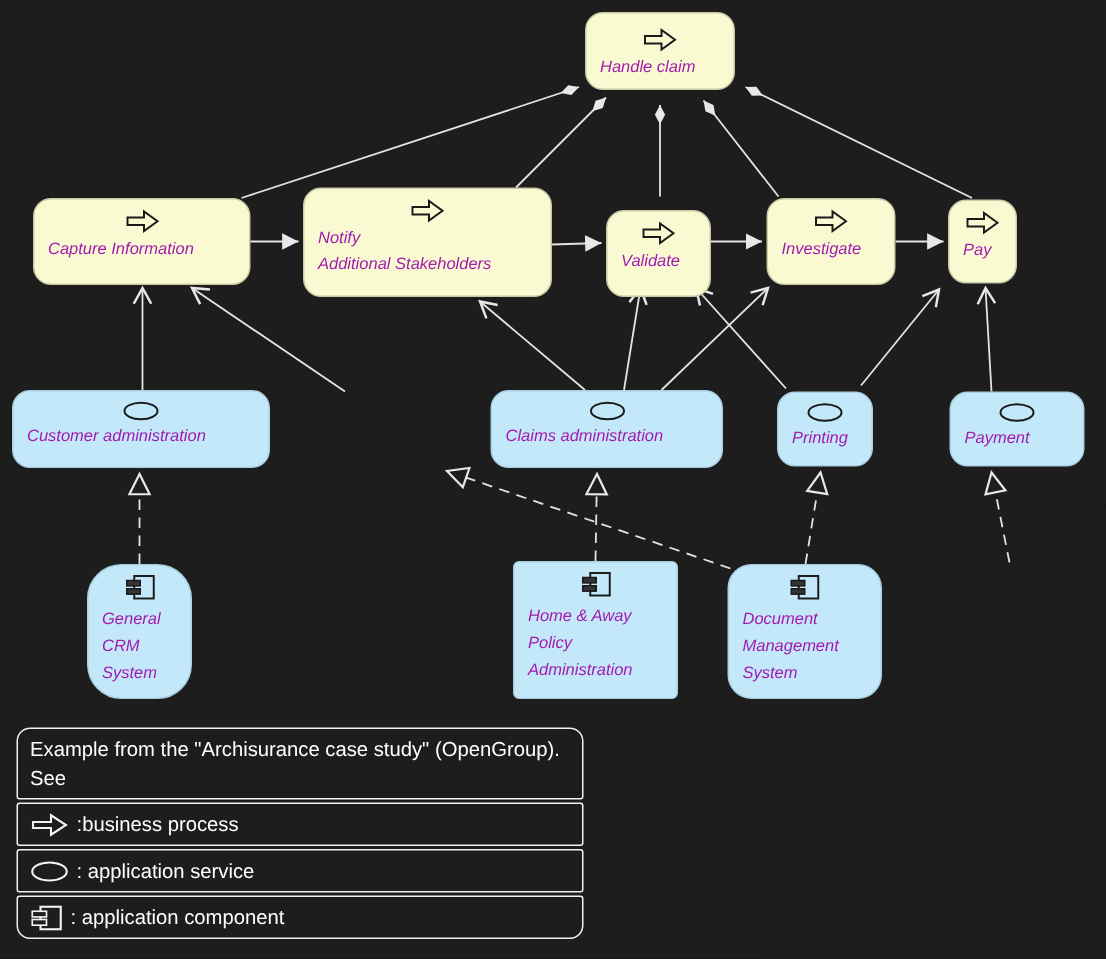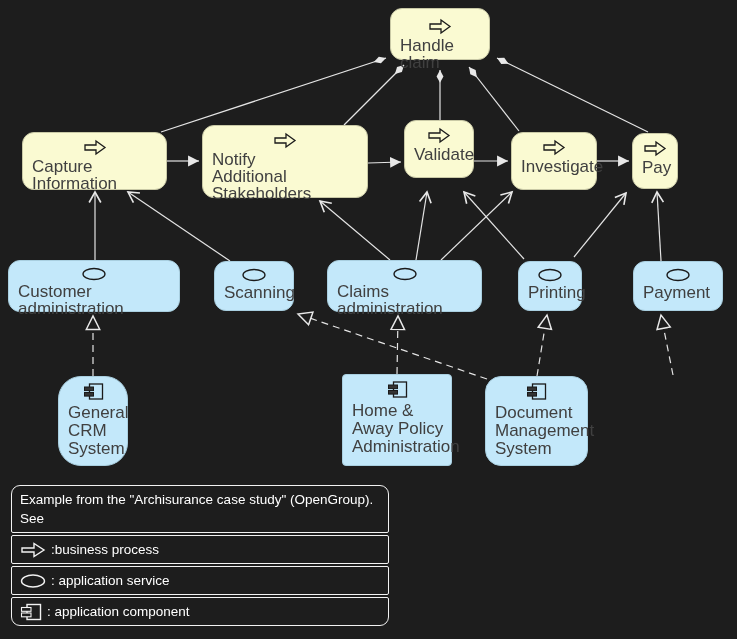--- a/index.html
+++ b/index.html
@@ -4,30 +4,30 @@
 <style>
   html,body{margin:0;padding:0;background:#161616;}
   .stage{position:relative;width:737px;height:639px;background:#1d1d1d;overflow:hidden;
          font-family:"Liberation Sans",sans-serif;}
   .wires{position:absolute;left:0;top:0;}
   .node{position:absolute;display:flex;flex-direction:column;align-items:center;box-sizing:border-box;}
   .process{background:#FAFAD2;border:1px solid #c9c9a6;border-radius:12px;}
   .app{background:#C3E8FA;border:1px solid #a9cfe0;border-radius:12px;}
   .component{background:#C3E8FA;border:1px solid #a9cfe0;border-radius:4px;}
   .node .icon{margin-top:6px;flex:0 0 auto;}
-  .node .lbl{width:100%;box-sizing:border-box;color:#404040;font-size:17px;line-height:17px;
-             text-align:left;padding:2px 5px 0 9px;}
+  .node .lbl{width:100%;box-sizing:border-box;color:#a21caf;font-size:11px;line-height:17px;
+             text-align:left;padding:2px 5px 0 9px;font-style:italic;}
   .component .lbl{line-height:18px;padding-top:4px;}
   .prewrap .lbl{white-space:pre-line;}
   
   .n-handle{left:390px;top:8px;width:100px;height:52px;}
   .n-handle .icon{margin-top:9px;}
   .n-capture{left:22px;top:132px;width:145px;height:58px;}
   .n-notify{left:202px;top:125px;width:166px;height:73px;}
-  .n-validate{left:404px;top:120px;width:70px;height:58px;}
+  .n-validate{left:404px;top:140px;width:70px;height:58px;}
   .n-investigate{left:511px;top:132px;width:86px;height:58px;}
   .n-pay{left:632px;top:133px;width:46px;height:56px;}
   .n-custadmin{left:8px;top:260px;width:172px;height:52px;}
   .n-scanning{left:214px;top:261px;width:80px;height:50px;}
   .n-claimsadmin{left:327px;top:260px;width:155px;height:52px;}
   .n-printing{left:518px;top:261px;width:64px;height:50px;}
   .n-payment{left:633px;top:261px;width:90px;height:50px;}
   .n-crm{left:58px;top:376px;width:70px;height:90px;border-radius:23px;}
   .n-policy{left:342px;top:374px;width:110px;height:92px;}
   .n-dms{left:485px;top:376px;width:103px;height:90px;border-radius:16px;}
@@ -130,26 +130,20 @@
       </svg>
     <div class="lbl">Pay</div>
   </div>
 
   <div class="node app n-custadmin">
     <svg class="icon" width="26" height="14">
       <ellipse cx="13" cy="7" rx="11" ry="5.5" fill="none" stroke="#1a1a1a" stroke-width="1.3"></ellipse>
       </svg>
     <div class="lbl">Customer administration</div>
   </div>
-  <div class="node app n-scanning">
-    <svg class="icon" width="26" height="14">
-      <ellipse cx="13" cy="7" rx="11" ry="5.5" fill="none" stroke="#1a1a1a" stroke-width="1.3"></ellipse>
-      </svg>
-    <div class="lbl">Scanning</div>
-  </div>
   <div class="node app n-claimsadmin">
     <svg class="icon" width="26" height="14">
       <ellipse cx="13" cy="7" rx="11" ry="5.5" fill="none" stroke="#1a1a1a" stroke-width="1.3"></ellipse>
       </svg>
     <div class="lbl">Claims administration</div>
   </div>
   <div class="node app n-printing">
     <svg class="icon" width="26" height="14">
       <ellipse cx="13" cy="7" rx="11" ry="5.5" fill="none" stroke="#1a1a1a" stroke-width="1.3"></ellipse>
       </svg>

